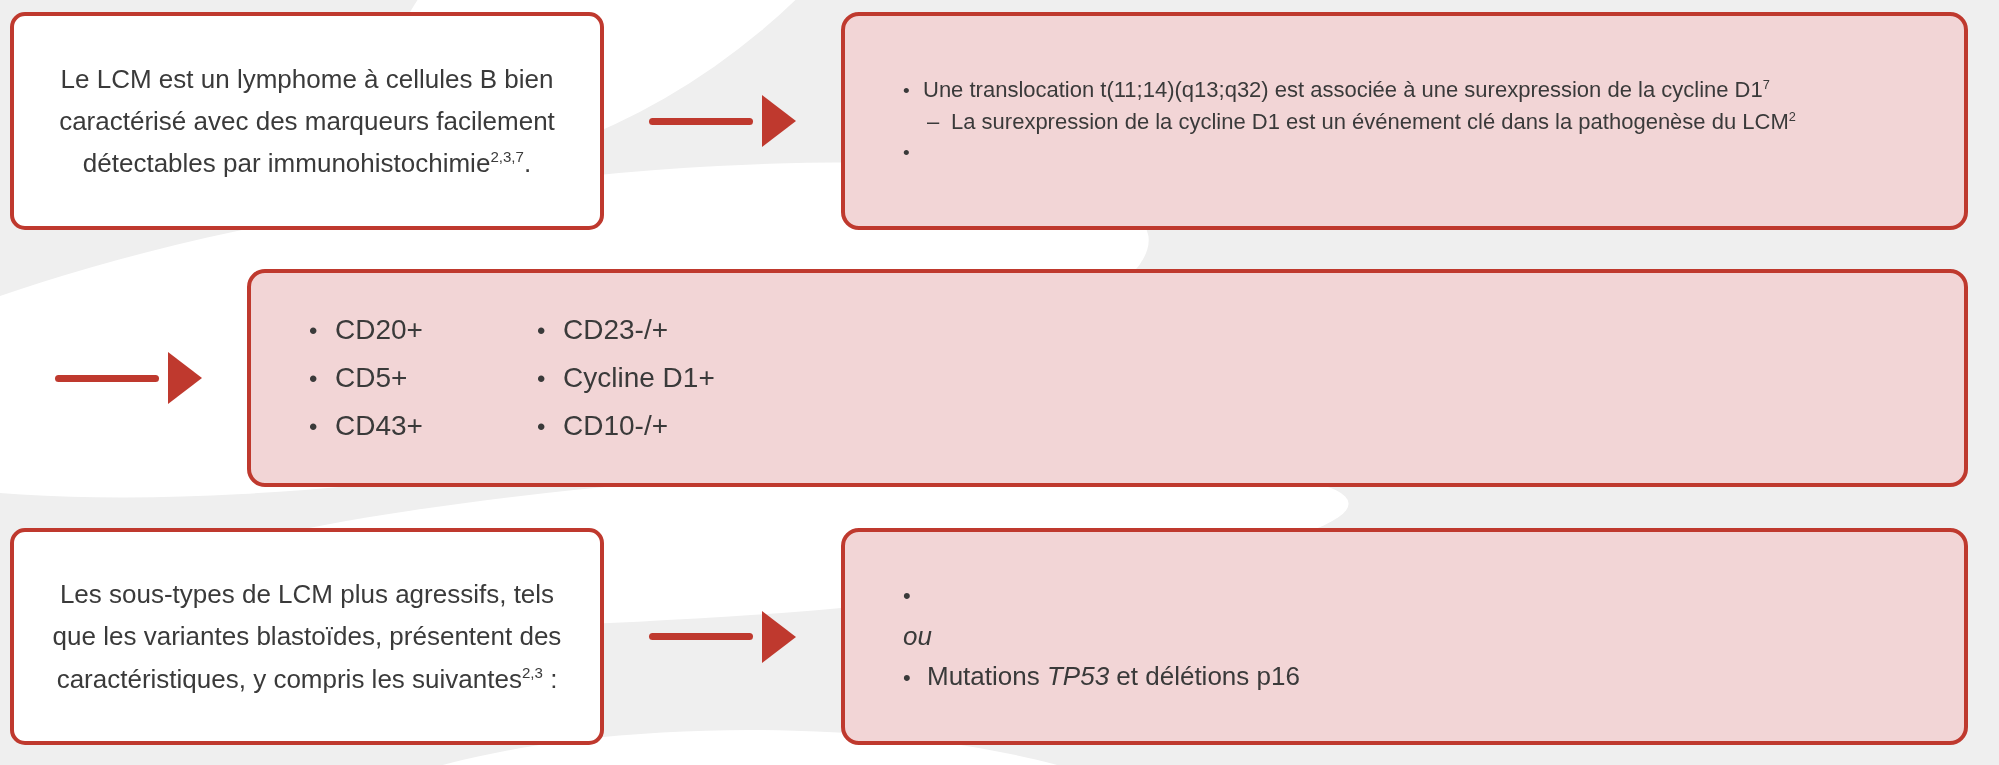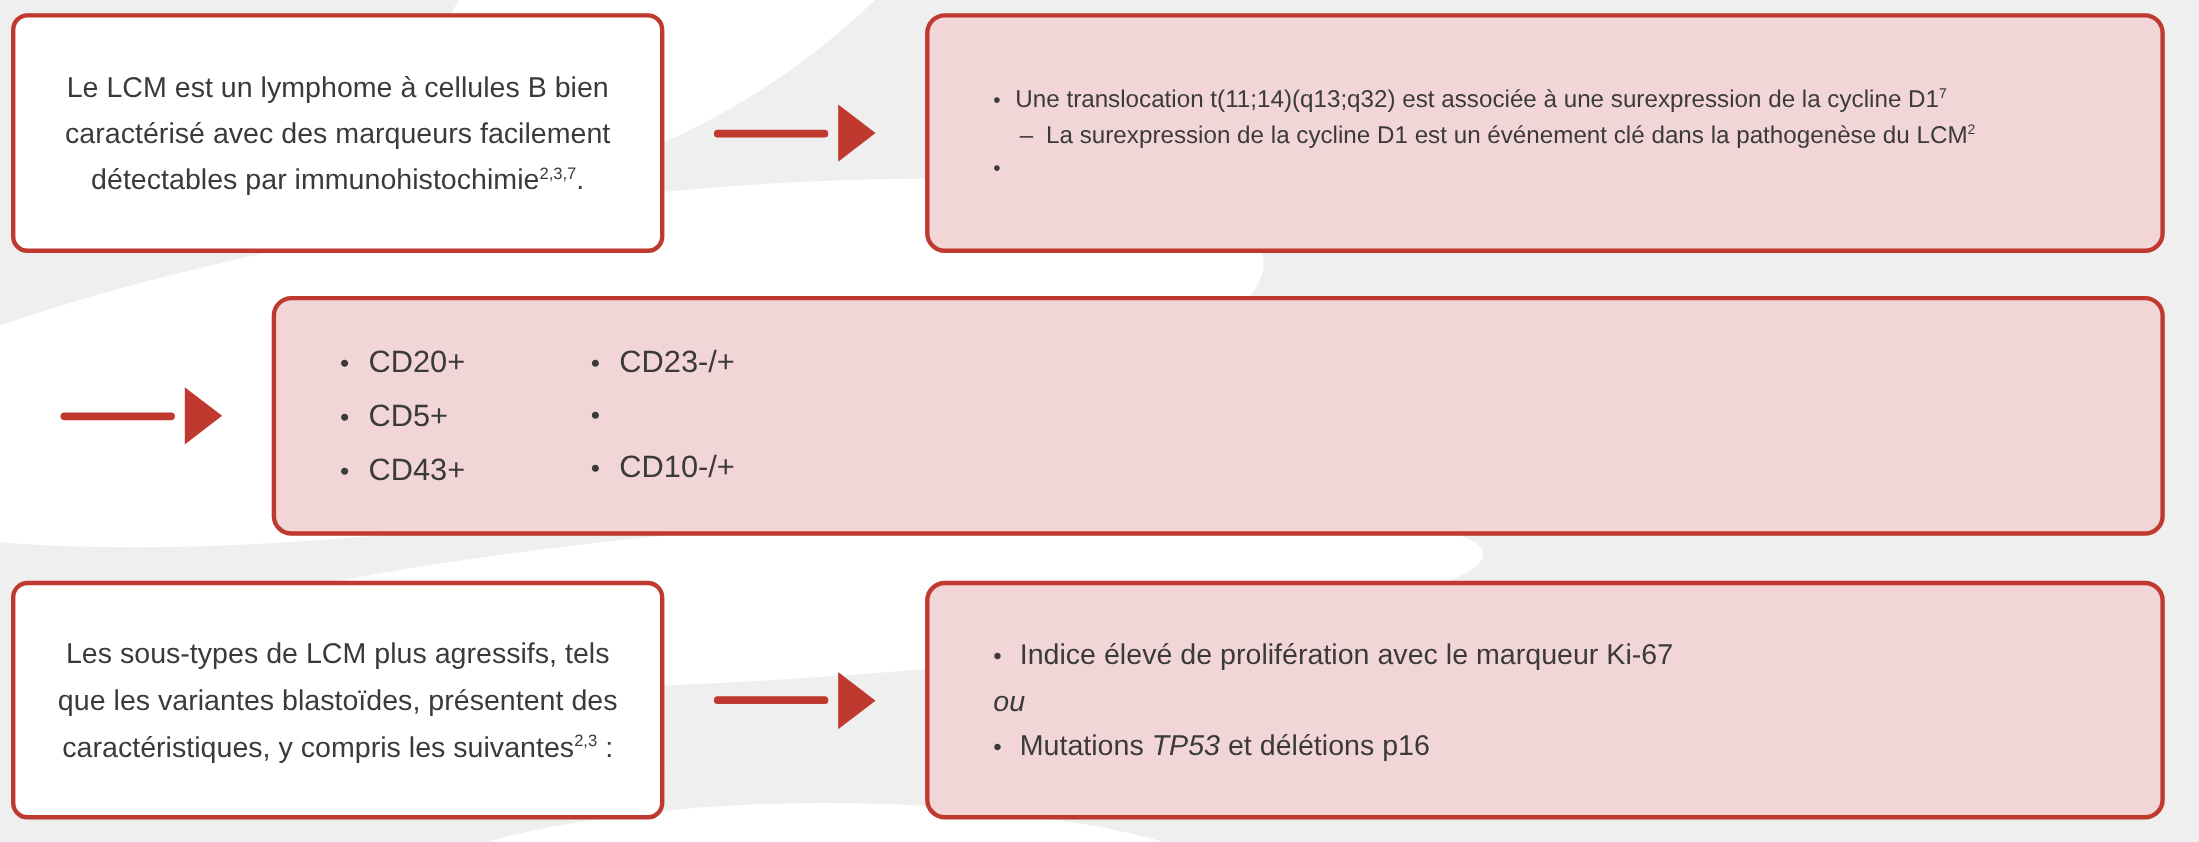--- a/index.html
+++ b/index.html
@@ -124,20 +124,21 @@
               <span class="txt"><span>CD43+</span></span>
             </div>
           </div>
           <div class="col">
             <div class="item lvl1">
               <span class="marker">•</span>
               <span class="txt"><span>CD23-/+</span></span>
             </div>
             <div class="item lvl1">
               <span class="marker">•</span>
+              <span class="txt"><span>Cycline D1+</span></span>
             </div>
             <div class="item lvl1">
               <span class="marker">•</span>
               <span class="txt"><span>CD10-/+</span></span>
             </div>
           </div>
         </div>
     </div>
   </section>
 
@@ -146,21 +147,20 @@
       <p class="source-text"><span>Les sous-types de LCM plus agressifs, tels que les variantes blastoïdes, présentent des caractéristiques, y compris les suivantes</span><sup>2,3</sup><span> :</span></p>
     </div>
     <div class="arrow">
       <span class="arrow-line"></span>
       <span class="arrow-head"></span>
     </div>
     <div class="result-box">
       <div class="result-list">
           <div class="item lvl1">
             <span class="marker">•</span>
-            <span class="txt"><span>Indice élevé de prolifération avec le marqueur Ki-67</span></span>
           </div>
           <div class="item lvl0">
             <span class="txt"><i>ou</i></span>
           </div>
           <div class="item lvl1">
             <span class="marker">•</span>
             <span class="txt"><span>Mutations </span><i>TP53</i><span> et délétions p16</span></span>
           </div>
         </div>
     </div>

